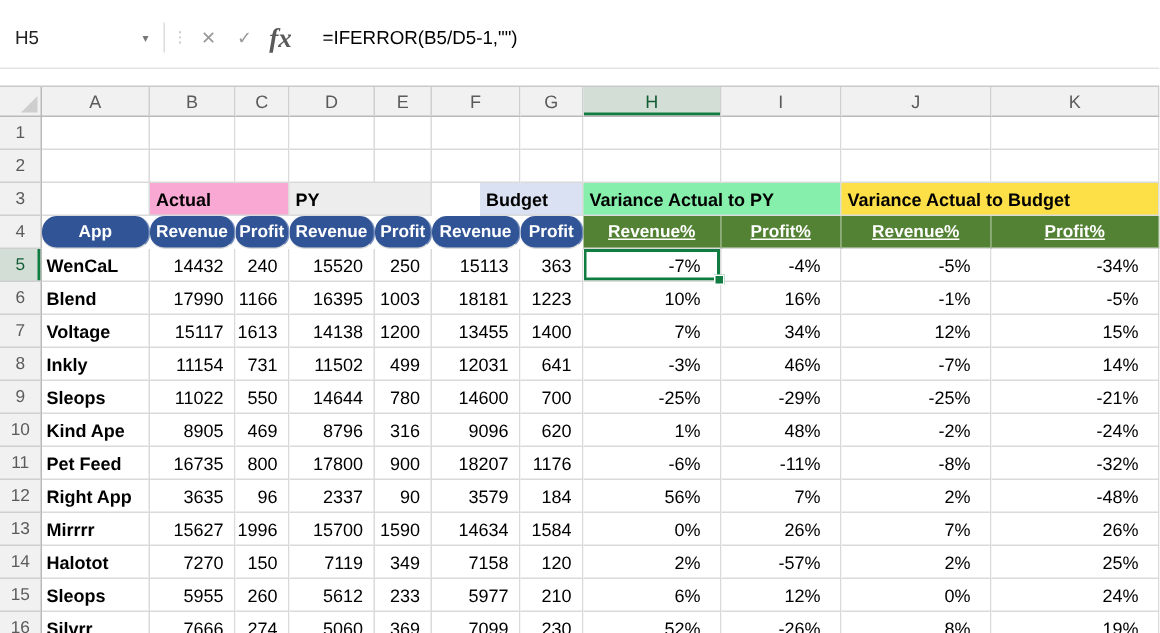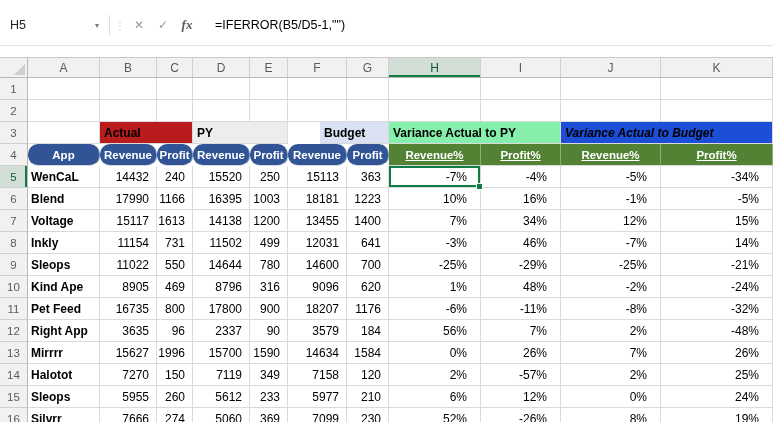--- a/index.html
+++ b/index.html
@@ -10,21 +10,21 @@
   .fbar { height: 46px; padding-top: 5px; display: flex; align-items: center;
     border-bottom: 1px solid #E4E4E4; background: #fff; }
   .namebox { width: 106px; height: 24px; display: flex; align-items: center; }
   .namebox .val { flex: 1; padding-left: 10px; font-size: 12.5px; color: #222; }
   .nb-dd { width: 18px; text-align: center; color: #777; font-size: 8px; cursor: default; }
   .vsep { width: 1px; height: 20px; background: #DCDCDC; margin: 0 3px; }
   .dots { color: #C0C0C0; font-size: 10px; margin: 0 2px; }
   .fbtn { width: 24px; height: 24px; display: flex; align-items: center; justify-content: center;
     color: #9A9A9A; font-size: 12px; }
   .fbtn.fx { font-family: "Liberation Serif", serif; font-style: italic; font-weight: 700;
-    color: #5A5A5A; font-size: 13px; }
+    color: #5A5A5A; font-size: 18px; }
   .fval { padding-left: 16px; font-size: 12.5px; color: #000; white-space: nowrap; }
   .spacer { height: 11px; background: #fff; }
 
   
   .sheet { display: grid; width: 773px;
     grid-template-columns: 28px 72px 57px 36px 57px 38px 59px 42px 92px 80px 100px 112px;
     grid-template-rows: 20px repeat(16, 22px);
     border-top: 1px solid #C9C9C9; background: #fff; }
   .c { background: #fff; border-right: 1px solid #DADADA; border-bottom: 1px solid #DADADA;
     display: flex; align-items: center; font-size: 12px; color: #000;
@@ -102,25 +102,25 @@
     <div class="c"></div>
     <div class="c"></div>
     <div class="c"></div>
     <div class="c"></div>
     <div class="c"></div>
     <div class="c"></div>
     <div class="c"></div>
     <div class="c"></div>
     <div class="c rowhdr">3</div>
     <div class="c"></div>
-    <div class="c band" style="grid-column: span 2; background: #b91c1c;">Actual</div>
+    <div class="c band" style="grid-column: span 2; background: #f9a8d4;">Actual</div>
     <div class="c band" style="grid-column: span 2; background: rgb(237, 237, 237);">PY</div>
     <div class="c band" style="grid-column: span 2; background: rgb(217, 225, 242); margin-left: 32px;">Budget</div>
     <div class="c band" style="grid-column: span 2; background: #86efac;">Variance Actual to PY</div>
-    <div class="c band" style="grid-column: span 2; background: #1d4ed8; font-style: italic;">Variance Actual to Budget</div>
+    <div class="c band" style="grid-column: span 2; background: #fde047;">Variance Actual to Budget</div>
     <div class="c rowhdr">4</div>
     <div class="c thdr blue">App</div>
     <div class="c thdr blue">Revenue</div>
     <div class="c thdr blue">Profit</div>
     <div class="c thdr blue">Revenue</div>
     <div class="c thdr blue">Profit</div>
     <div class="c thdr blue">Revenue</div>
     <div class="c thdr blue">Profit</div>
     <div class="c thdr green">Revenue%</div>
     <div class="c thdr green">Profit%</div>

